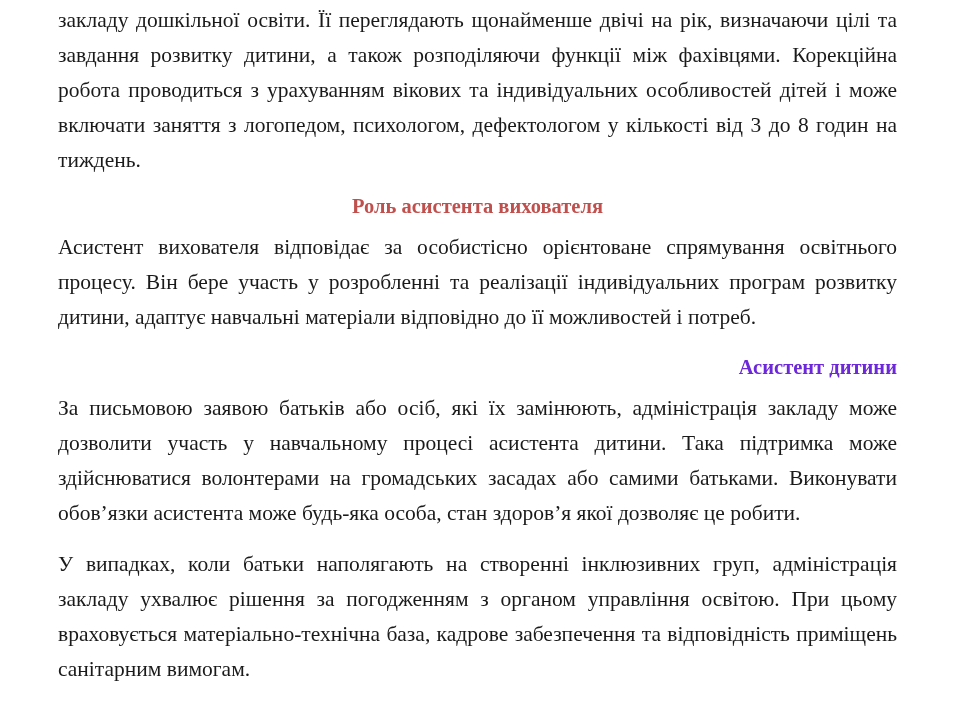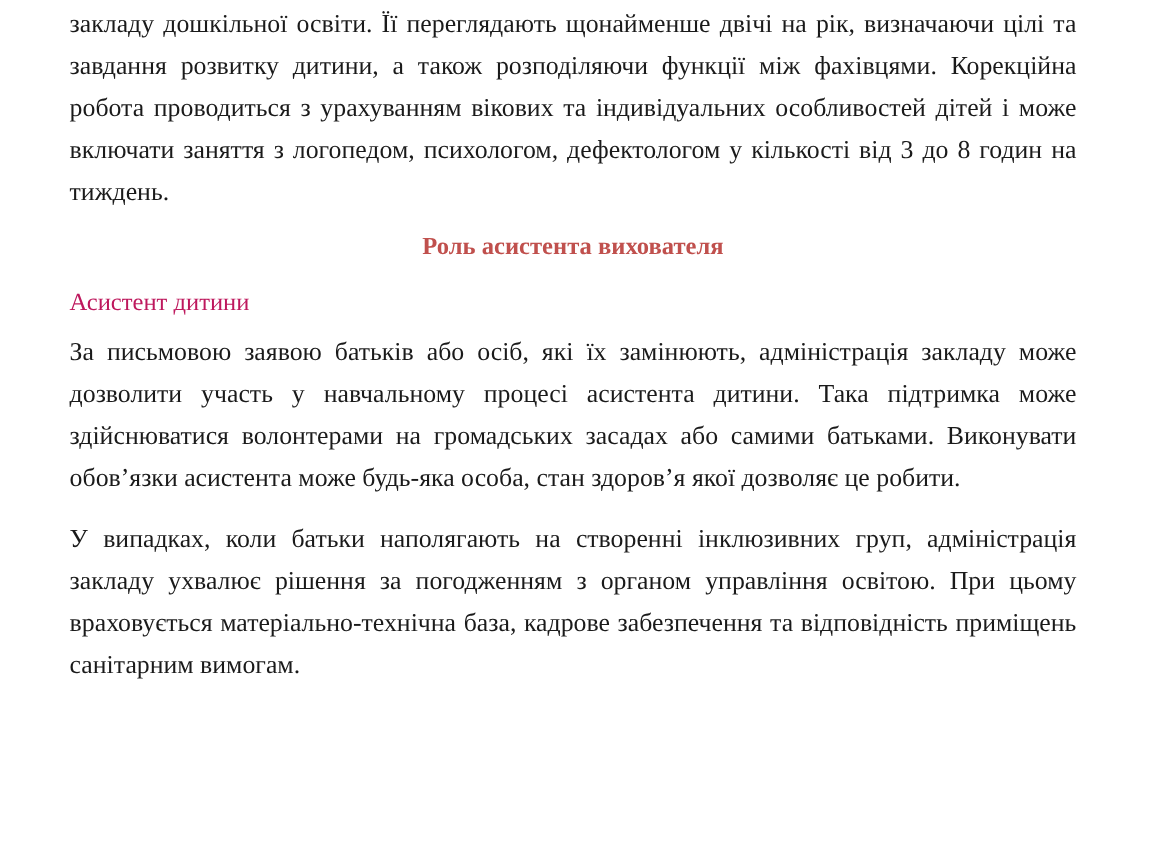--- a/index.html
+++ b/index.html
@@ -37,37 +37,38 @@
   .heading-orange {
     font-size: 20.5px;
     font-weight: bold;
     color: #c0504d;
     margin: 14px 0 10px 0;
     line-height: 28px;
     text-align: center;
   }
   .heading-blue {
     font-size: 20.5px;
-    font-weight: normal;
-    color: #be185d;
+    font-weight: bold;
+    color: #6d28d9;
     margin: 18px 0 10px 0;
     line-height: 28px;
-    text-align: left;
+    text-align: right;
   }
   .spacer-sm { height: 6px; }
 </style>
 </head>
 <body>
 
 <div class="page">
 
   <p class="para first">закладу дошкільної освіти. Її переглядають щонайменше двічі на рік, визначаючи цілі та завдання розвитку дитини, а також розподіляючи функції між фахівцями. Корекційна робота проводиться з урахуванням вікових та індивідуальних особливостей дітей і може включати заняття з логопедом, психологом, дефектологом у кількості від 3 до 8 годин на тиждень.</p>
 
   <h2 class="heading-orange">Роль асистента вихователя</h2>
 
+  <p class="para">Асистент вихователя відповідає за особистісно орієнтоване спрямування освітнього процесу. Він бере участь у розробленні та реалізації індивідуальних програм розвитку дитини, адаптує навчальні матеріали відповідно до її можливостей і потреб.</p>
 
   <h2 class="heading-blue">Асистент дитини</h2>
 
   <p class="para">За письмовою заявою батьків або осіб, які їх замінюють, адміністрація закладу може дозволити участь у навчальному процесі асистента дитини. Така підтримка може здійснюватися волонтерами на громадських засадах або самими батьками. Виконувати обов’язки асистента може будь-яка особа, стан здоров’я якої дозволяє це робити.</p>
 
   <div class="spacer-sm"></div>
 
   <p class="para">У випадках, коли батьки наполягають на створенні інклюзивних груп, адміністрація закладу ухвалює рішення за погодженням з органом управління освітою. При цьому враховується матеріально-технічна база, кадрове забезпечення та відповідність приміщень санітарним вимогам.</p>
 
 </div>

